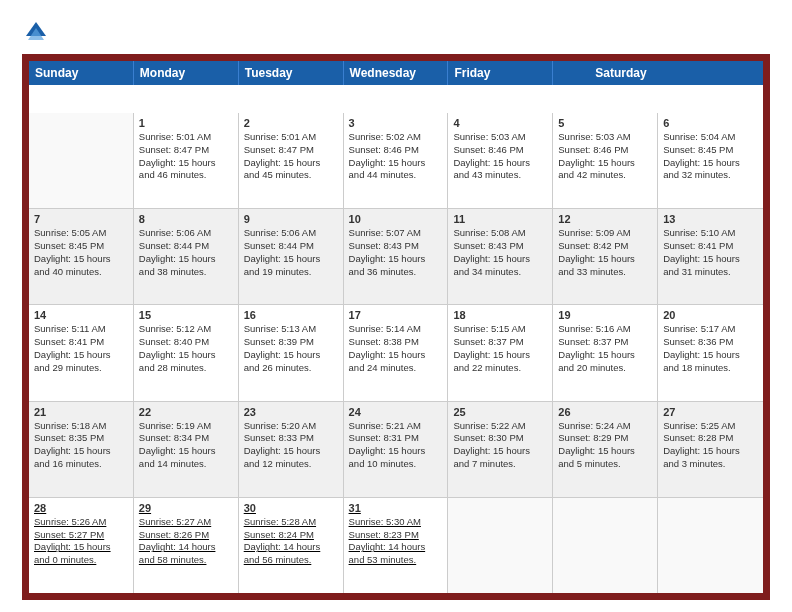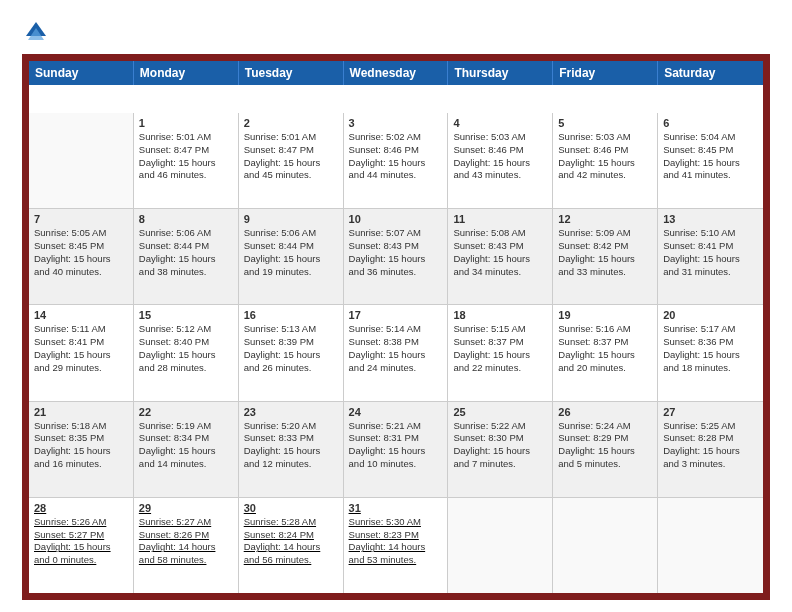--- a/index.html
+++ b/index.html
@@ -67,21 +67,21 @@
       background: #1a5fa8;
     }
     .cal-header-cell {
       color: #fff;
       font-size: 12px;
       font-weight: bold;
       padding: 5px 6px;
       text-align: left;
       border-right: 1px solid #3a7fd0;
     }
-    .cal-header-cell:last-child { border-right: none; }
+    .cal-header-cell:last-child { border-right: none; margin-left: 36px; }
     .cal-body {
       flex: 1;
       display: flex;
       flex-direction: column;
     }
     .cal-row {
       flex: 1;
       display: grid;
       grid-template-columns: repeat(7, 1fr);
       border-bottom: 1px solid #ccc;
@@ -129,21 +129,20 @@
       <div class="subtitle"></div>
     </div>
   </div>
 
   <div class="calendar">
     <div class="cal-header" id="cal-header">
         <div class="cal-header-cell">Sunday</div>
         <div class="cal-header-cell">Monday</div>
         <div class="cal-header-cell">Tuesday</div>
         <div class="cal-header-cell">Wednesday</div>
-        <div class="cal-header-cell">Thursday</div>
         <div class="cal-header-cell">Friday</div>
         <div class="cal-header-cell">Saturday</div>
       </div>
     <div class="cal-body" id="cal-body">
         <div class="cal-row">
           <div class="cal-cell empty"></div>
           <div class="cal-cell">
             <span class="day-num">1</span>
             <span class="cell-line">Sunrise: 5:01 AM</span>
             <span class="cell-line">Sunset: 8:47 PM</span>
@@ -176,21 +175,21 @@
             <span class="cell-line">Sunrise: 5:03 AM</span>
             <span class="cell-line">Sunset: 8:46 PM</span>
             <span class="cell-line">Daylight: 15 hours</span>
             <span class="cell-line">and 42 minutes.</span>
           </div>
           <div class="cal-cell">
             <span class="day-num">6</span>
             <span class="cell-line">Sunrise: 5:04 AM</span>
             <span class="cell-line">Sunset: 8:45 PM</span>
             <span class="cell-line">Daylight: 15 hours</span>
-            <span class="cell-line">and 41 minutes.</span>
+            <span class="cell-line">and 32 minutes.</span>
           </div>
         </div>
         <div class="cal-row">
           <div class="cal-cell shaded">
             <span class="day-num">7</span>
             <span class="cell-line">Sunrise: 5:05 AM</span>
             <span class="cell-line">Sunset: 8:45 PM</span>
             <span class="cell-line">Daylight: 15 hours</span>
             <span class="cell-line">and 40 minutes.</span>
           </div>

